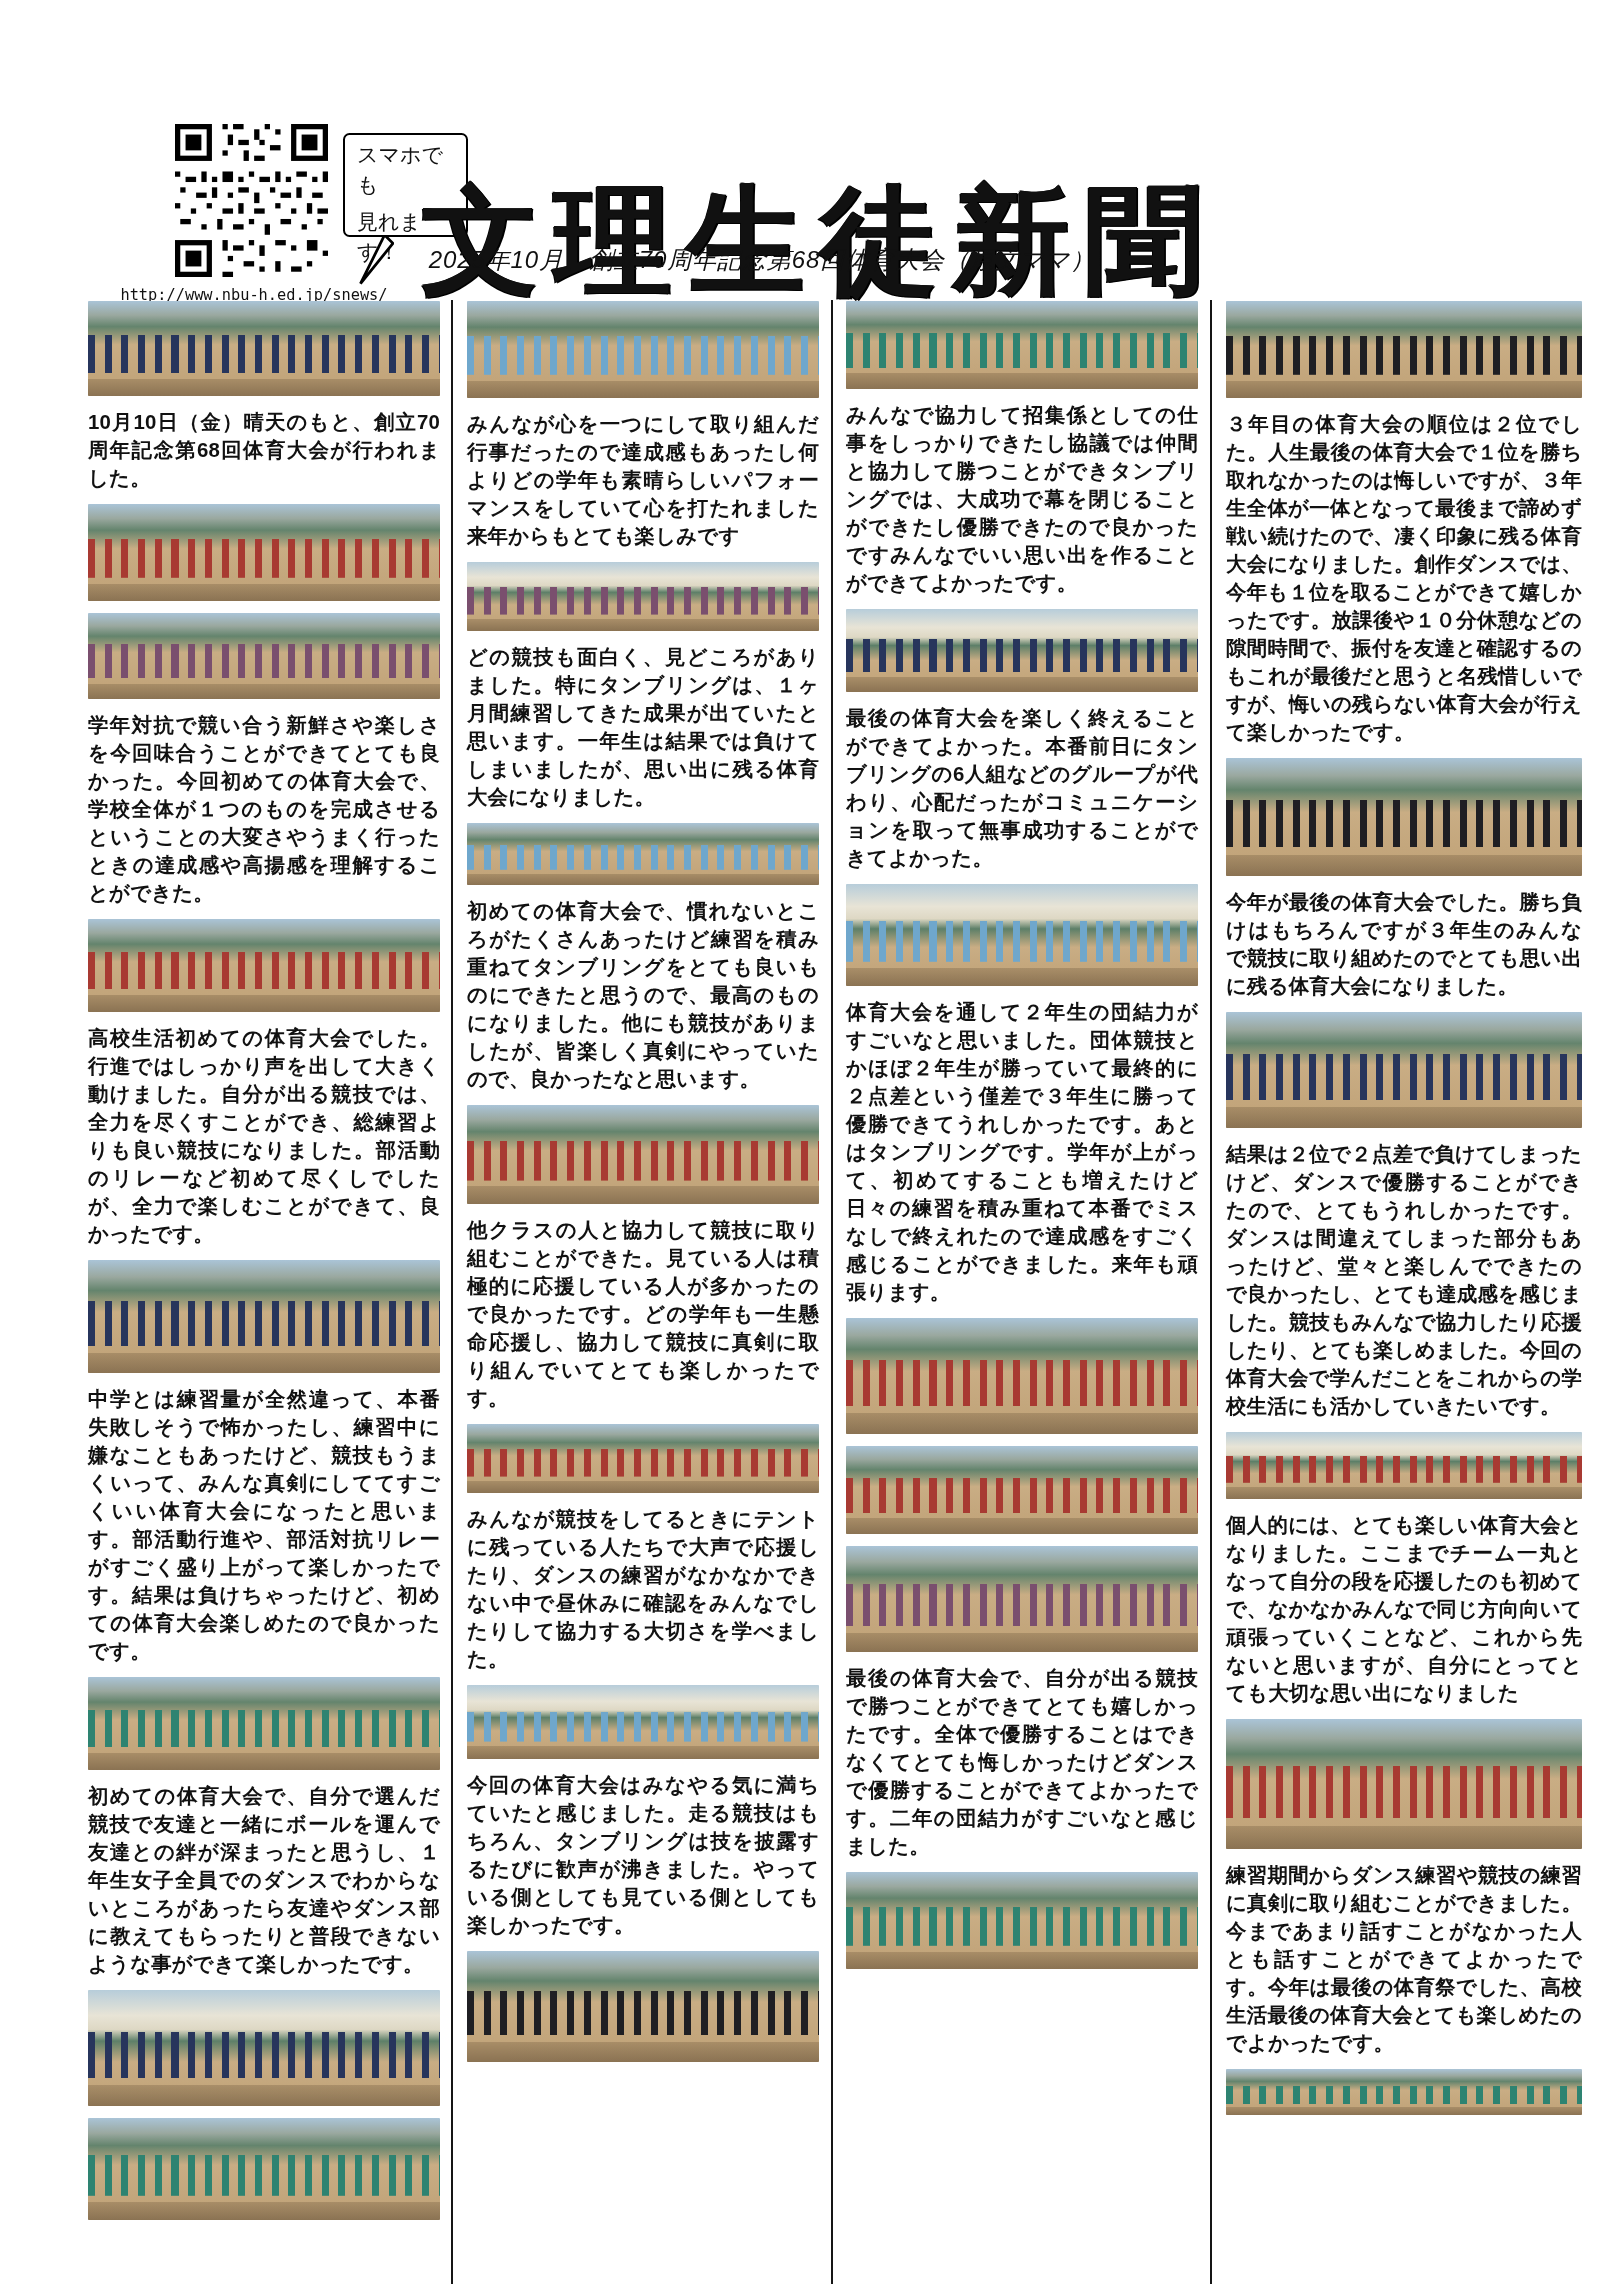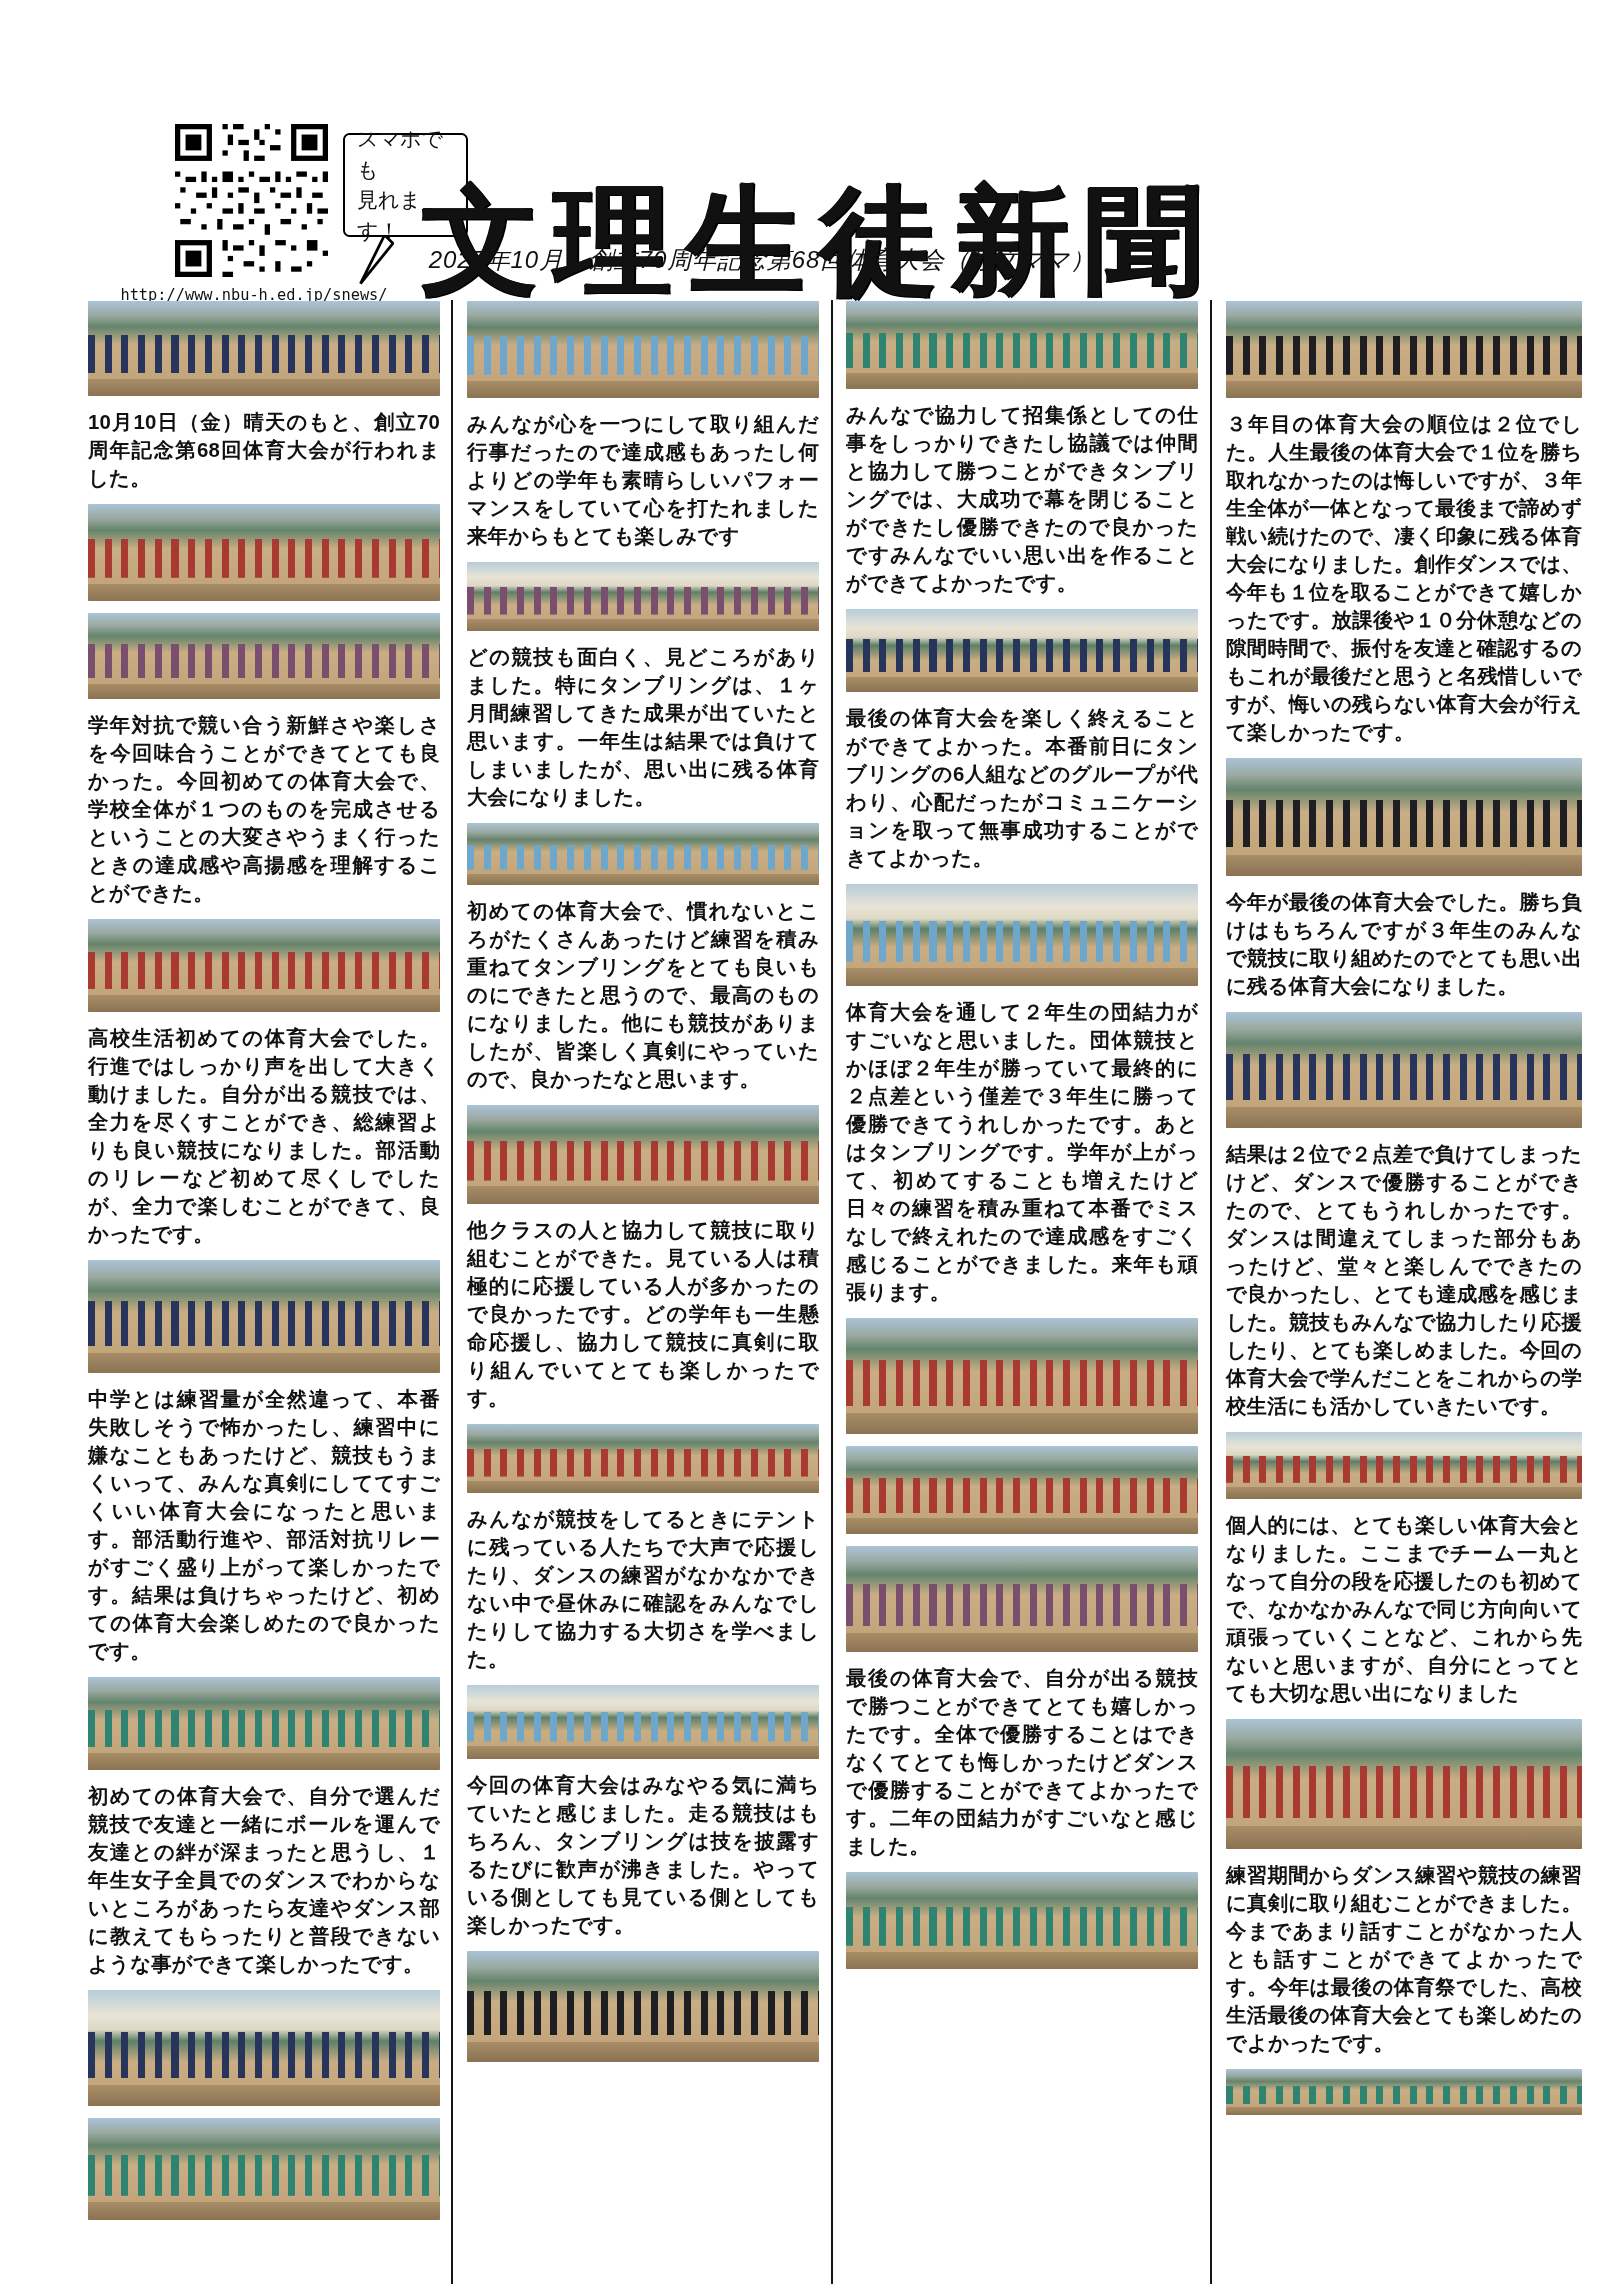--- a/index.html
+++ b/index.html
@@ -9,22 +9,22 @@
   }
   
   .qr-wrap{position:absolute;left:175px;top:124px;width:153px;height:153px;}
   .qr-url{
     position:absolute;left:106px;top:286px;width:296px;text-align:center;
     font-family:"DejaVu Sans Mono",monospace;font-size:15.3px;letter-spacing:0;
   }
   .bubble{
     position:absolute;left:343px;top:133px;width:125px;height:104px;
     border:2.3px solid #000;border-radius:6.5px;background:#fff;
-    display:flex;flex-direction:column;justify-content:center;align-items:flex-start;
-    padding:4.6px 12px;box-sizing:border-box;
+    display:flex;flex-direction:column;justify-content:flex-start;align-items:flex-start;
+    padding:4.6px 12px;box-sizing:border-box;gap:6px;
   }
   .bubble span{font-size:21px;line-height:30.5px;font-weight:400;}
   .bubble-tail{position:absolute;left:352px;top:235px;width:42px;height:51px;}
   .masthead{
     position:absolute;left:0;top:98px;width:1623px;text-align:center;
     font-family:"DejaVu Serif",serif;font-weight:bold;font-size:117px;
     letter-spacing:15.7px;line-height:1.1;
     text-shadow:1.9px 1.4px 0 #000,-0.9px 0.9px 0 #000,0.9px -0.5px 0 #000;
     padding-left:8px;
   }

